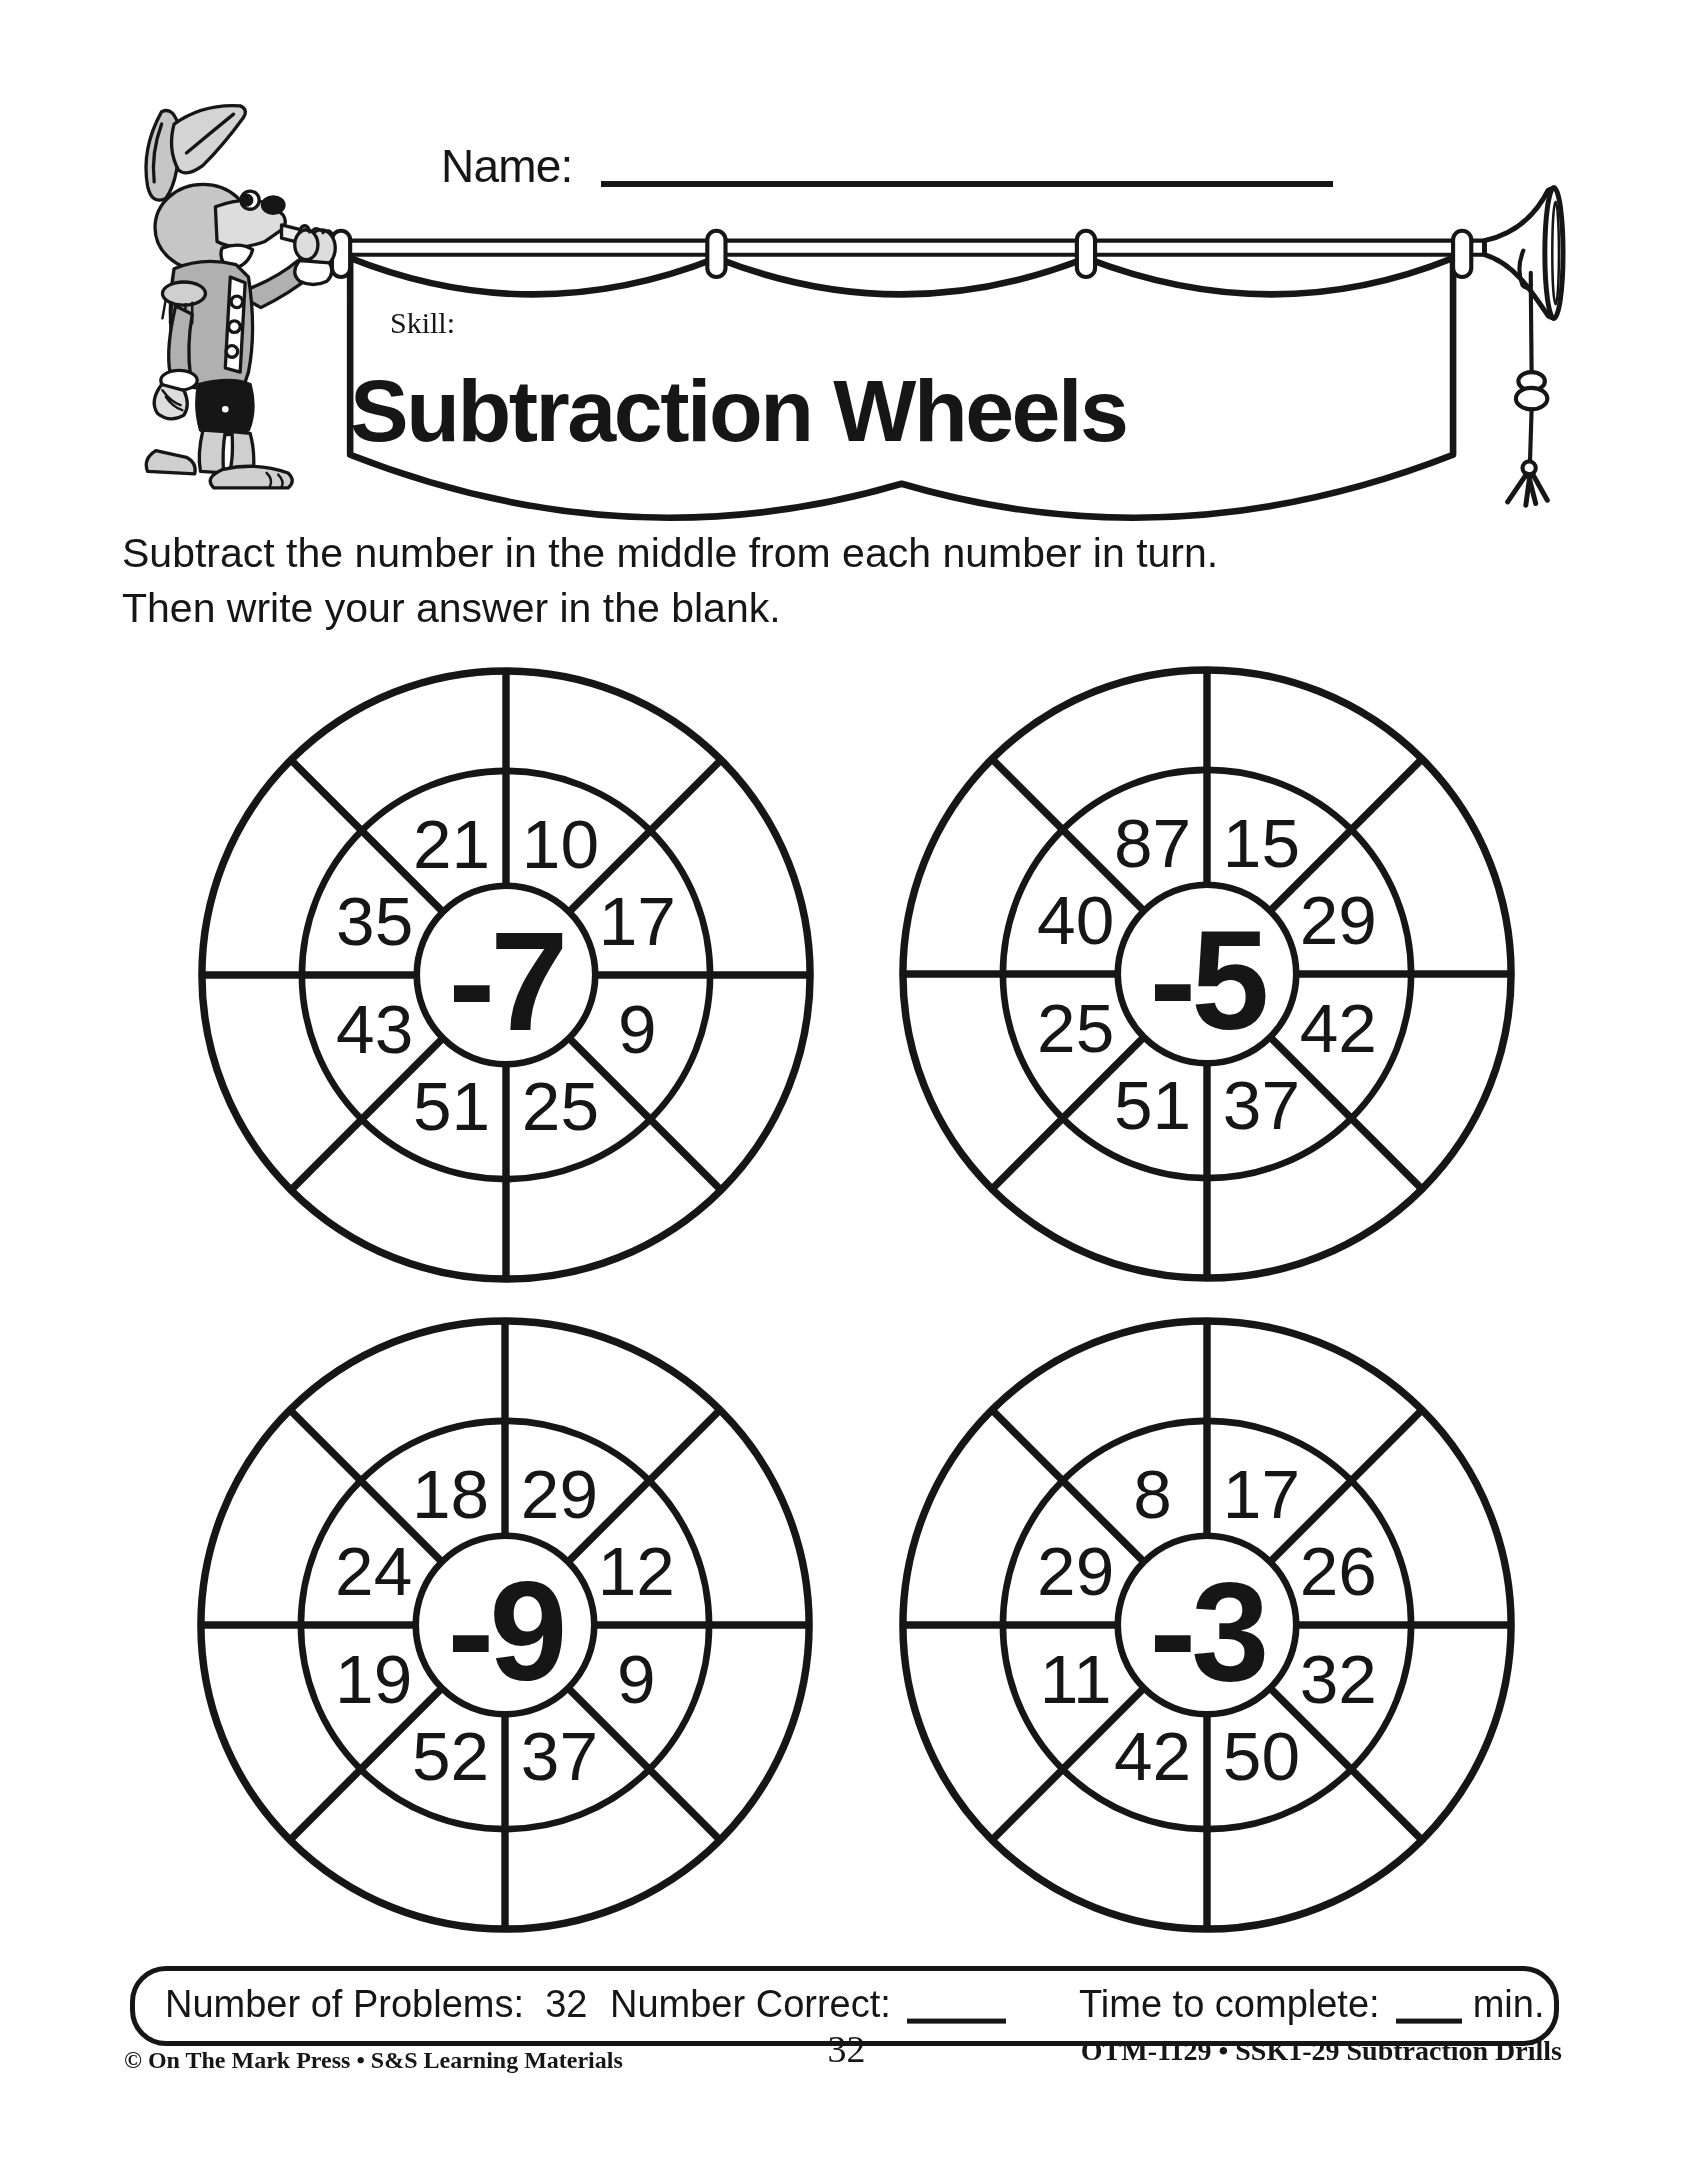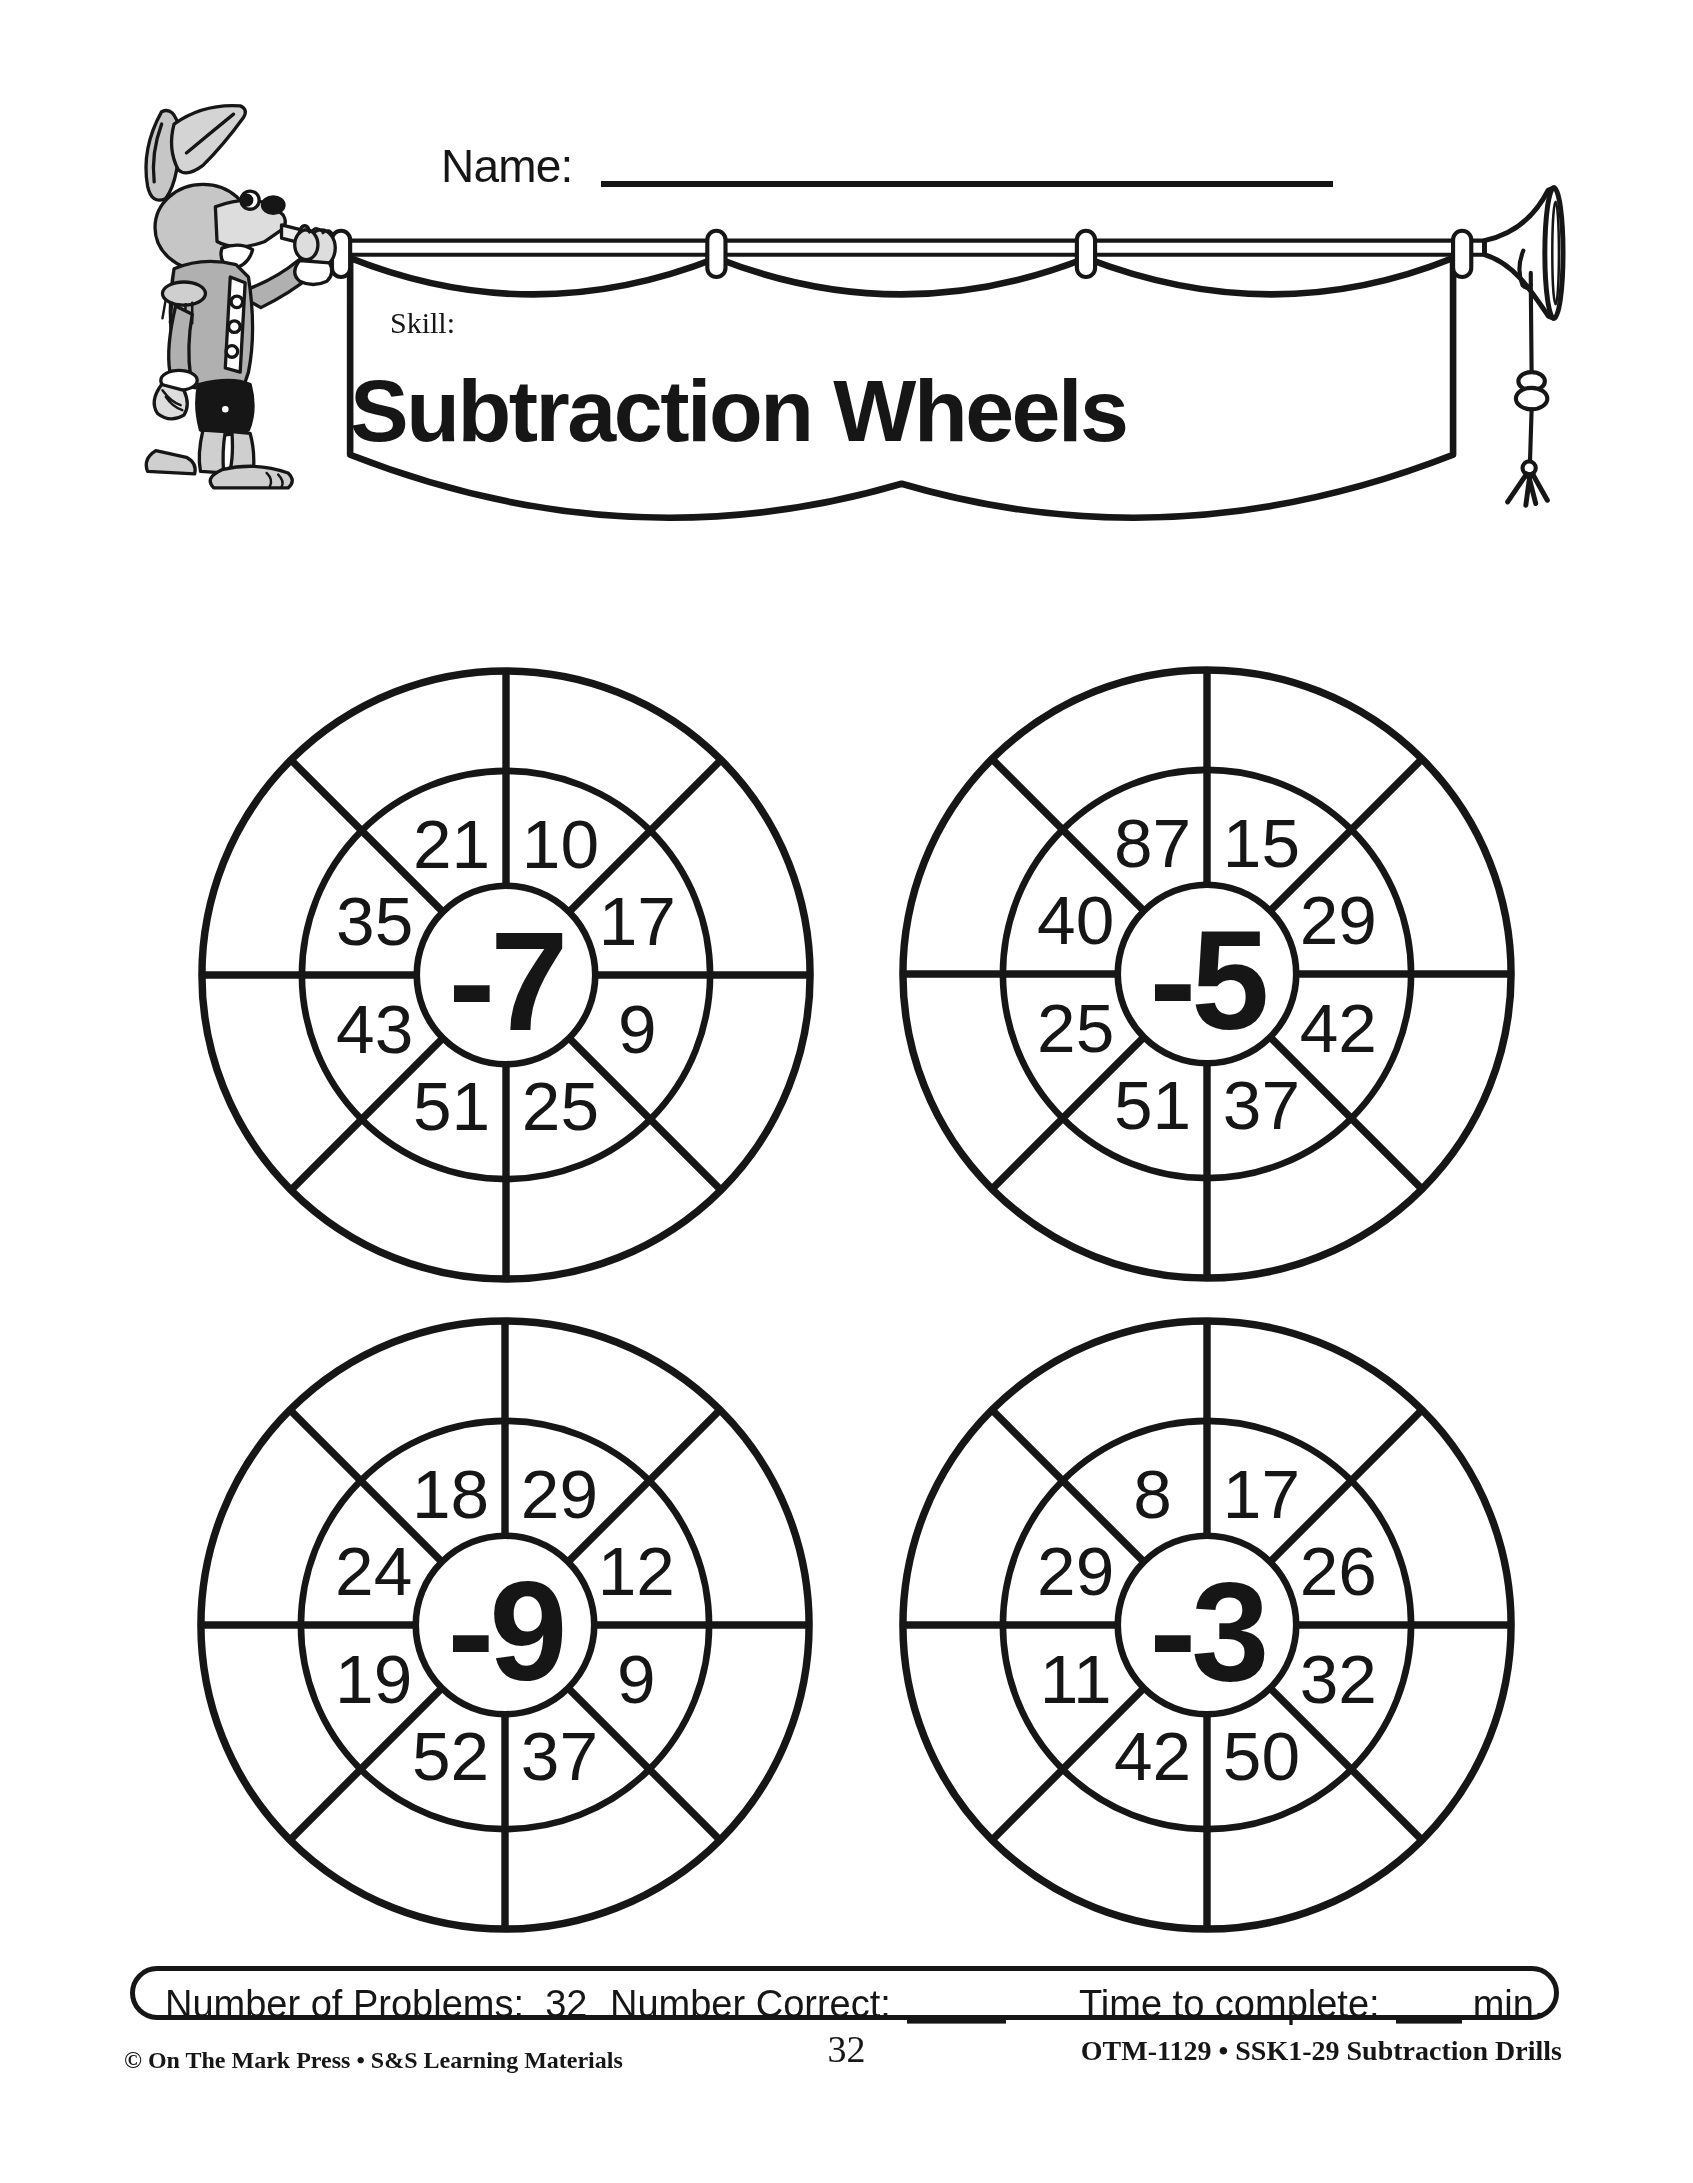--- a/index.html
+++ b/index.html
@@ -14,21 +14,21 @@
   #skill-label{left:390px;top:306px;font-family:Liberation Serif, serif;font-size:30px;z-index:2;}
   #banner-title{left:350px;top:360px;width:1103px;font-size:88px;font-weight:bold;letter-spacing:-2.5px;z-index:2;}
   #instructions{left:122px;top:526px;width:1290px;font-size:41px;line-height:55px;letter-spacing:0px;z-index:2;}
   .wheel{position:absolute;width:628px;height:628px;z-index:1;}
   .wheel svg{width:100%;height:100%;font-family:"Liberation Sans",sans-serif;}
   #wheel-0{left:192px;top:661px;}
   #wheel-1{left:893px;top:660px;}
   #wheel-2{left:191px;top:1311px;}
   #wheel-3{left:893px;top:1311px;}
   #summary-bar{
-    left:130px;top:1966px;width:1429px;height:54px;
+    left:130px;top:1966px;width:1429px;height:80px;
     border:5px solid #161616;border-radius:36px;box-sizing:border-box;background:#fff;z-index:2;
   }
   #summary-bar span.lbl{position:absolute;top:11.6px;font-size:38px;white-space:nowrap;}
   .blank{display:inline-block;border-bottom:5px solid #161616;transform:translateY(6.6px);margin-left:16.5px;}
   #footer{position:absolute;left:0;top:2027px;width:1693px;height:50px;font-family:"Liberation Serif",serif;z-index:2;}
   #footer-left{left:124px;top:8.3px;font-size:24px;font-weight:bold;margin-top:12px;}
   #footer-page{left:0;top:0;width:1693px;text-align:center;font-size:38px;}
   #footer-right{right:131px;top:8.3px;font-size:28px;font-weight:bold;margin-left:29px;}
 </style>
 </head>
@@ -102,20 +102,24 @@
         <path d="M362,315 Q350,330 362,340 Q378,348 395,340 Q405,330 398,318 Z" fill="#ffffff"></path>
       </g>
     </g>
   </svg>
 
   <div class="abs" id="name-label">Name:</div>
   <div class="abs" id="name-line"></div>
   <div class="abs" id="skill-label">Skill:</div>
   <div class="abs" id="banner-title">Subtraction Wheels</div>
 
+  <div class="abs" id="instructions">
+    <div>Subtract the number in the middle from each number in turn.</div>
+    <div>Then write your answer in the blank.</div>
+  </div>
 
   <div class="wheel" id="wheel-0"><svg viewBox="-380 -380 760 760">
         <circle cx="0" cy="0" r="368" fill="#ffffff" stroke="#161616" stroke-width="9"></circle>
         <circle cx="0" cy="0" r="247" fill="none" stroke="#161616" stroke-width="8"></circle>
         <line x1="0" y1="-108" x2="0" y2="-368" stroke="#161616" stroke-width="9"></line>
         <line x1="76.36753236814712" y1="-76.36753236814714" x2="260.2152954766495" y2="-260.2152954766495" stroke="#161616" stroke-width="9"></line>
         <line x1="108" y1="-6.6130927153957075e-15" x2="368" y2="-2.25335011043113e-14" stroke="#161616" stroke-width="9"></line>
         <line x1="76.36753236814714" y1="76.36753236814712" x2="260.2152954766495" y2="260.2152954766495" stroke="#161616" stroke-width="9"></line>
         <line x1="1.3226185430791415e-14" y1="108" x2="4.50670022086226e-14" y2="368" stroke="#161616" stroke-width="9"></line>
         <line x1="-76.36753236814712" y1="76.36753236814715" x2="-260.2152954766495" y2="260.21529547664954" stroke="#161616" stroke-width="9"></line>

